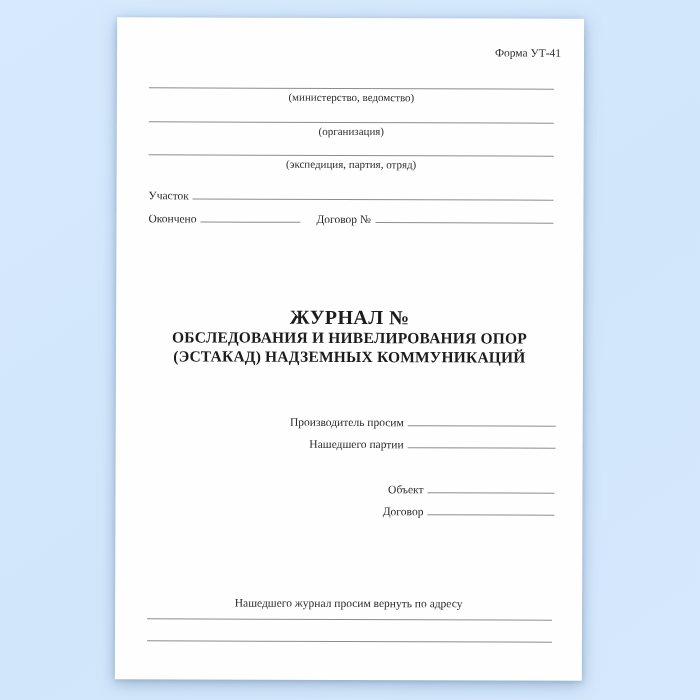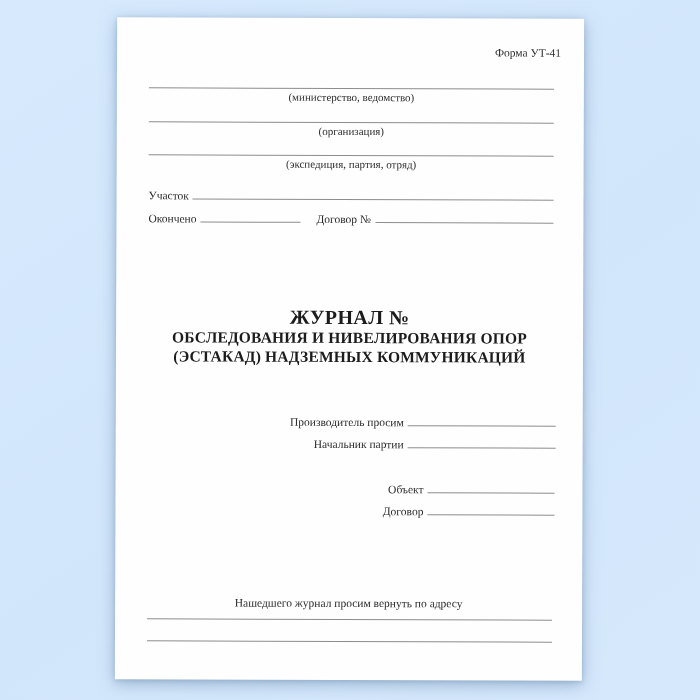--- a/index.html
+++ b/index.html
@@ -122,21 +122,21 @@
       <div class="title-main">ЖУРНАЛ №</div>
       <div class="title-sub">ОБСЛЕДОВАНИЯ И НИВЕЛИРОВАНИЯ ОПОР</div>
       <div class="title-sub">(ЭСТАКАД) НАДЗЕМНЫХ КОММУНИКАЦИЙ</div>
     </div>
 
     <div class="row row-right sign-row" style="top:397px;">
       <span class="label">Производитель просим</span>
       <span class="fill"></span>
     </div>
     <div class="row row-right sign-row" style="top:419px;">
-      <span class="label">Начальник партии</span>
+      <span class="label">Нашедшего партии</span>
       <span class="fill"></span>
     </div>
 
     <div class="row row-right date-row" style="top:464px;">
       <span class="label">Объект</span>
       <span class="fill"></span>
     </div>
     <div class="row row-right date-row" style="top:486px;">
       <span class="label">Договор</span>
       <span class="fill"></span>

